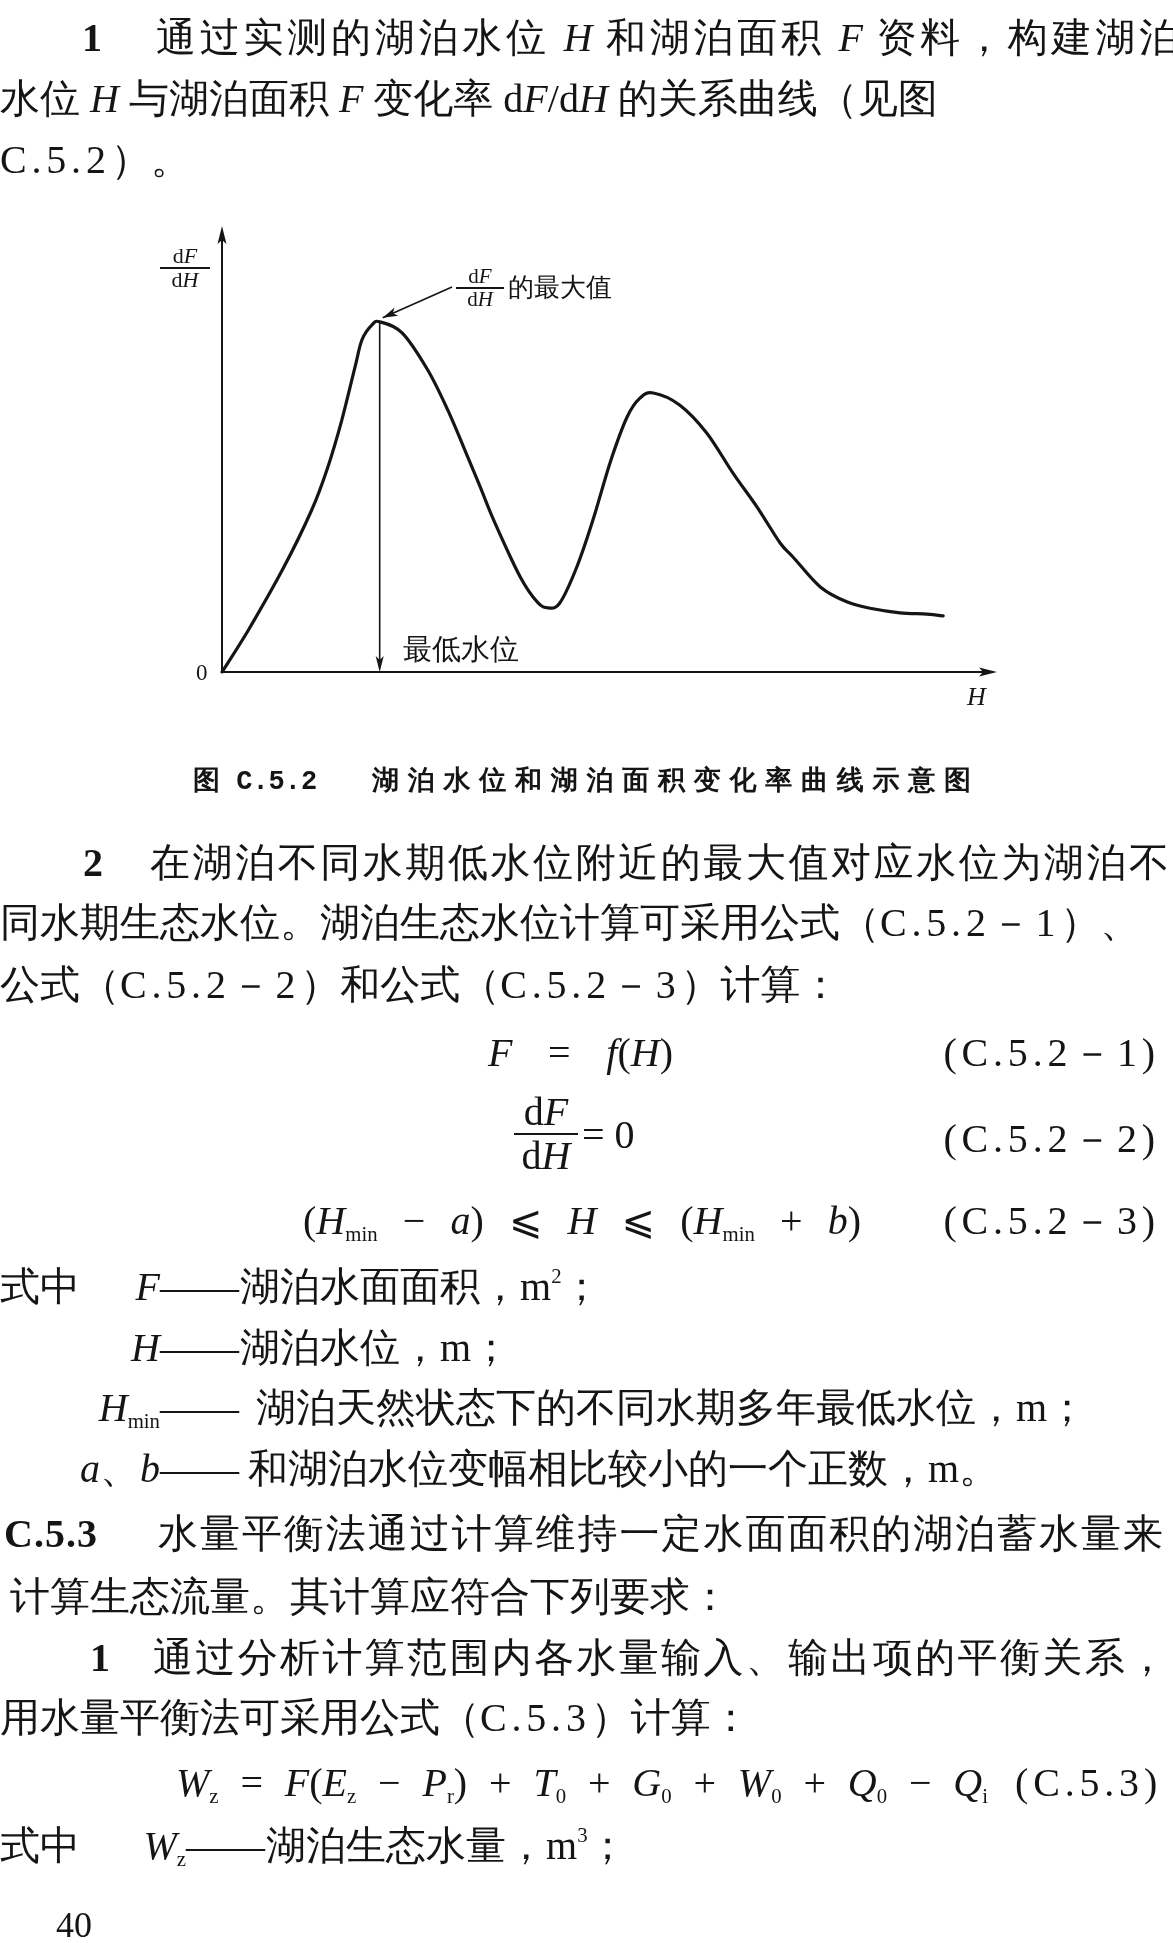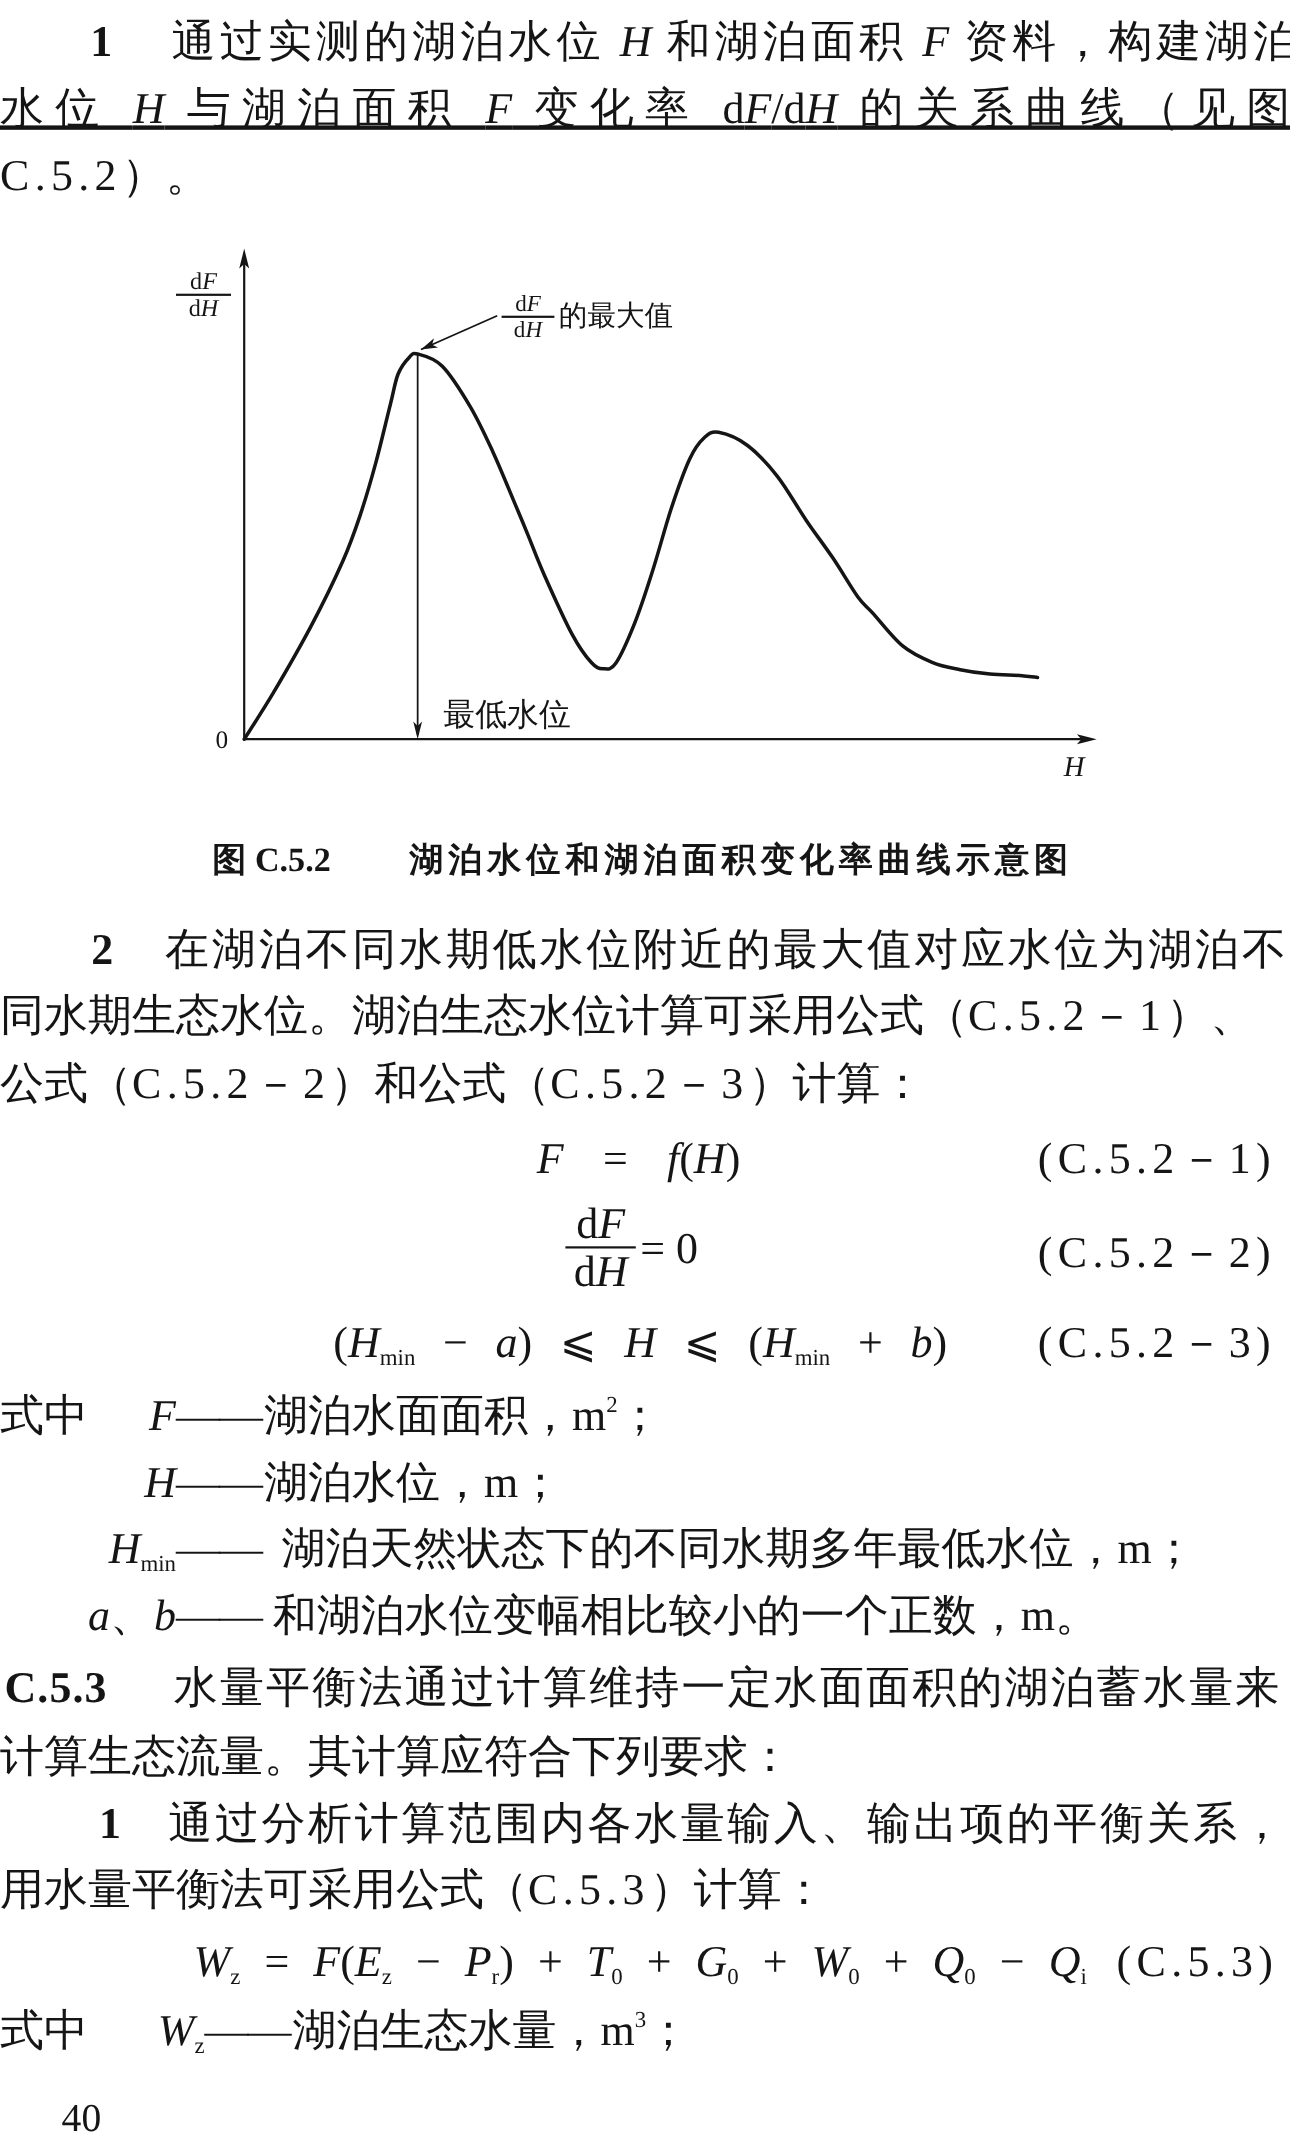--- a/index.html
+++ b/index.html
@@ -6,35 +6,35 @@
 body{position:relative;width:1173px;height:1943px;overflow:hidden;color:#151515;font-family:"Liberation Serif","DejaVu Serif",serif;}
 .ln{position:absolute;height:61px;line-height:61px;font-size:40px;white-space:nowrap;}
 .j{text-align:justify;text-align-last:justify;}
 .it{font-style:italic;}
 .bd{font-weight:bold;}
 .n{letter-spacing:0.12em;}
 sub,sup{font-size:0.52em;line-height:0;font-style:normal;}
 sub{vertical-align:-0.35em;}
 sup{vertical-align:0.8em;}
 .num{font-weight:bold;}
-.cap{position:absolute;height:40px;line-height:40px;font-size:31px;font-weight:bold;font-family:Liberation Serif, serif;white-space:nowrap;}
+.cap{position:absolute;height:40px;line-height:40px;font-size:27px;font-weight:bold;font-family:Liberation Mono, monospace;white-space:nowrap;}
 .lbl{position:absolute;white-space:nowrap;font-family:"DejaVu Sans","Liberation Sans",sans-serif;color:#151515;}
 .frac{position:absolute;text-align:center;font-family:"Liberation Serif","DejaVu Serif",serif;}
 .frac .nu{display:block;border-bottom:2px solid #151515;}
 .frac .de{display:block;}
 .chart-svg{position:absolute;left:0;top:200px;}
 .vr{position:absolute;height:61px;line-height:61px;font-size:40px;white-space:nowrap;text-align:right;}
 .dash{position:absolute;height:61px;line-height:61px;font-size:40px;white-space:nowrap;letter-spacing:-1px;}
 </style>
 </head>
 <body>
 
 <div class="ln num" style="left:82px;top:7px;">1</div>
 <div class="ln j" style="left:156px;top:7px;width:1023px;"><span>通过实测的湖泊水位 </span><span class="it">H</span><span> 和湖泊面积 </span><span class="it">F</span><span> 资料，构建湖泊</span></div>
-<div class="ln j" style="left:0;top:68px;width:1173px;text-decoration:underline;"><span>水位 </span><span class="it">H</span><span> 与湖泊面积 </span><span class="it">F</span><span> 变化率 d</span><span class="it">F</span><span>/d</span><span class="it">H</span><span> 的关系曲线（见图</span></div>
+<div class="ln j" style="left:0;top:68px;width:929px;"><span>水位 </span><span class="it">H</span><span> 与湖泊面积 </span><span class="it">F</span><span> 变化率 d</span><span class="it">F</span><span>/d</span><span class="it">H</span><span> 的关系曲线（见图</span></div>
 <div class="ln" style="left:0;top:129px;"><span class="n">C.5.2</span><span>）。</span></div>
 
 <svg class="chart-svg" width="1173" height="530" viewBox="0 200 1173 530">
   <line x1="222" y1="673" x2="222" y2="236" stroke="#151515" stroke-width="2"></line>
   <polygon points="222,226 217.5,244 222,240 226.5,244" fill="#151515"></polygon>
   <line x1="221" y1="672" x2="988" y2="672" stroke="#151515" stroke-width="2"></line>
   <polygon points="997,672 979,667.5 983,672 979,676.5" fill="#151515"></polygon>
   <path id="curve" d="M222.0,672.0 C226.4,665.0 238.2,647.2 248.3,630.2 C258.3,613.2 271.7,590.1 282.3,570.1 C292.9,550.1 304.1,527.2 311.7,510.0 C319.3,492.8 322.9,481.8 327.9,466.9 C332.9,451.9 337.3,436.7 341.8,420.1 C346.3,403.5 351.6,380.5 355.0,367.2 C358.3,353.8 359.1,347.1 361.9,340.0 C364.7,333.0 369.0,327.9 372.0,324.9 C374.9,321.9 374.7,320.4 379.7,321.8 C384.7,323.1 394.1,324.9 402.1,332.9 C410.1,340.9 420.0,357.0 427.6,369.8 C435.2,382.7 441.0,395.4 447.7,409.9 C454.4,424.4 462.4,444.2 467.8,457.1 C473.2,469.9 475.7,475.9 480.2,486.9 C484.7,497.9 488.2,507.9 494.9,522.9 C501.6,538.0 513.3,564.0 520.4,577.2 C527.5,590.4 532.7,597.0 537.4,602.1 C542.0,607.3 544.5,607.8 548.2,607.9 C551.9,608.1 555.0,609.8 559.8,603.0 C564.6,596.2 571.3,580.8 576.8,567.0 C582.3,553.1 587.5,537.2 593.0,519.8 C598.6,502.5 604.4,480.0 610.0,462.9 C615.7,445.7 622.0,427.8 627.1,417.0 C632.1,406.2 635.8,401.9 640.2,397.9 C644.6,393.9 646.8,391.8 653.3,393.0 C659.9,394.2 670.7,398.3 679.6,405.0 C688.5,411.7 697.8,421.7 706.7,433.0 C715.6,444.4 724.6,460.8 733.0,473.1 C741.3,485.4 749.1,495.3 756.9,506.9 C764.8,518.5 774.1,534.6 780.1,543.0 C786.2,551.3 786.5,549.8 793.2,557.2 C799.9,564.5 811.3,579.5 820.3,587.0 C829.3,594.5 838.6,598.5 847.4,602.1 C856.1,605.8 864.1,607.0 872.9,608.8 C881.6,610.6 890.9,611.9 899.9,612.8 C908.9,613.7 919.8,613.6 927.0,614.1 C934.2,614.7 940.5,615.6 943.2,615.9" fill="none" stroke="#151515" stroke-width="3.2" stroke-linejoin="round" stroke-linecap="round"></path>
   <line id="peak-line" x1="379.692" y1="321.78499999999997" x2="379.692" y2="668" stroke="#151515" stroke-width="1.6"></line>
   <polygon id="peak-arrow" points="379.692,672 375.692,656 379.692,660 383.692,656" fill="#151515"></polygon>
@@ -90,21 +90,21 @@
 <div class="vr" style="left:0;width:160px;top:1377px;"><span class="it">H</span><sub>min</sub></div>
 <div class="dash" style="left:160px;top:1377px;">——</div>
 <div class="ln" style="left:256px;top:1377px;"><span>湖泊天然状态下的不同水期多年最低水位，m；</span></div>
 
 <div class="vr" style="left:0;width:160px;top:1438px;"><span class="it">a</span><span>、</span><span class="it">b</span></div>
 <div class="dash" style="left:160px;top:1438px;">——</div>
 <div class="ln" style="left:248px;top:1438px;"><span>和湖泊水位变幅相比较小的一个正数，m。</span></div>
 
 <div class="ln bd" style="left:4px;top:1503px;letter-spacing:1px;">C.5.3</div>
 <div class="ln j" style="left:158px;top:1503px;width:1005px;"><span>水量平衡法通过计算维持一定水面面积的湖泊蓄水量来</span></div>
-<div class="ln" style="left:0;top:1566px;text-align:right;"><span>计算生态流量。其计算应符合下列要求：</span></div>
+<div class="ln" style="left:10px;top:1566px;text-align:right;"><span>计算生态流量。其计算应符合下列要求：</span></div>
 
 <div class="ln num" style="left:90px;top:1627px;">1</div>
 <div class="ln j" style="left:153px;top:1627px;width:1014px;"><span>通过分析计算范围内各水量输入、输出项的平衡关系，</span></div>
 <div class="ln" style="left:0;top:1687px;"><span>用水量平衡法可采用公式（</span><span class="n">C.5.3</span><span>）计算：</span></div>
 
 <div class="ln j" style="left:176px;top:1752px;width:812px;"><span class="it">W</span><sub>z</sub><span> = </span><span class="it">F</span><span>(</span><span class="it">E</span><sub>z</sub><span> − </span><span class="it">P</span><sub>r</sub><span>) + </span><span class="it">T</span><sub>0</sub><span> + </span><span class="it">G</span><sub>0</sub><span> + </span><span class="it">W</span><sub>0</sub><span> + </span><span class="it">Q</span><sub>0</sub><span> − </span><span class="it">Q</span><sub>i</sub></div>
 <div class="ln n" style="right:11px;top:1752px;">(C.5.3)</div>
 
 <div class="ln" style="left:0;top:1815px;">式中</div>
 <div class="vr" style="left:0;width:186px;top:1815px;"><span class="it">W</span><sub>z</sub></div>

